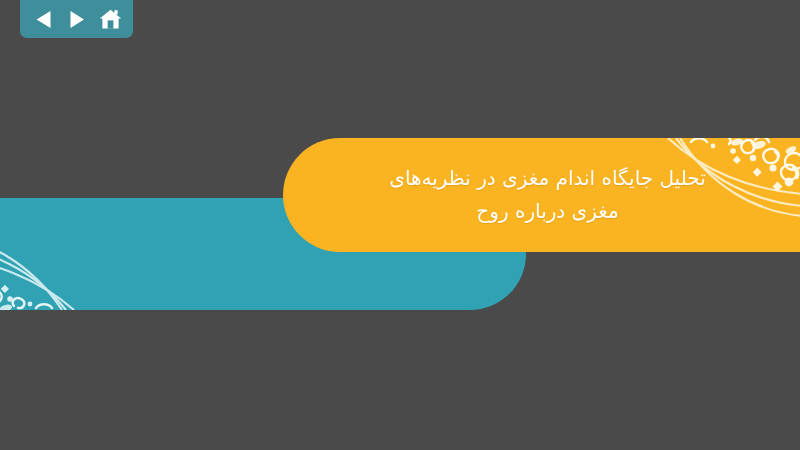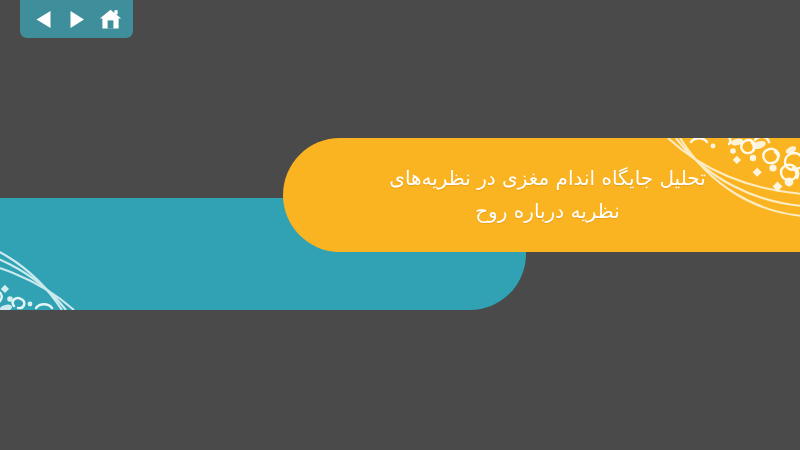--- a/index.html
+++ b/index.html
@@ -178,21 +178,21 @@
       <g fill="#fffaec" opacity="0.9">
         <ellipse cx="131" cy="7" rx="7" ry="3.6" transform="rotate(-18 131 7)"></ellipse>
         <ellipse cx="109" cy="4" rx="6.2" ry="3.2" transform="rotate(-14 109 4)"></ellipse>
         <ellipse cx="163" cy="12" rx="5.6" ry="3" transform="rotate(-26 163 12)"></ellipse>
       </g>
     </svg>
   </div>
 
   <div id="title-wrap">
     <div class="title-line">تحلیل جایگاه اندام مغزی در نظریه‌های</div>
-    <div class="title-line">نظریه درباره روح</div>
+    <div class="title-line">مغزی درباره روح</div>
   </div>
 
   <div id="navbar">
 
     <div class="navbtn">
       <svg width="17" height="19" viewBox="0 0 17 19">
         <path d="M15.5 1 L15.5 18 L1.5 9.5 Z" fill="#ffffff"></path>
       </svg>
     </div>
 

